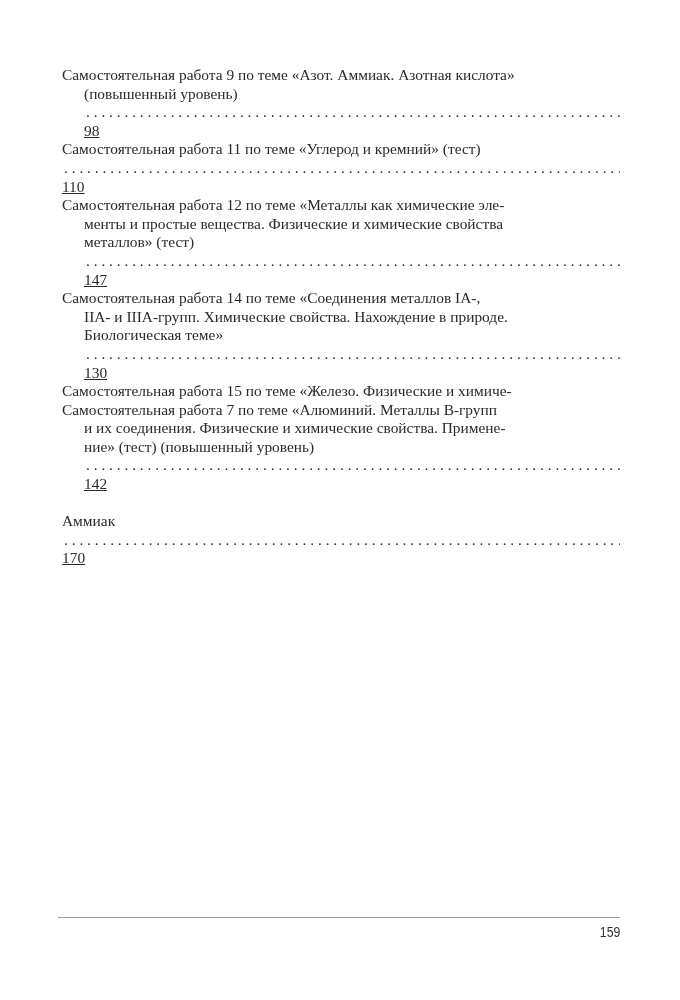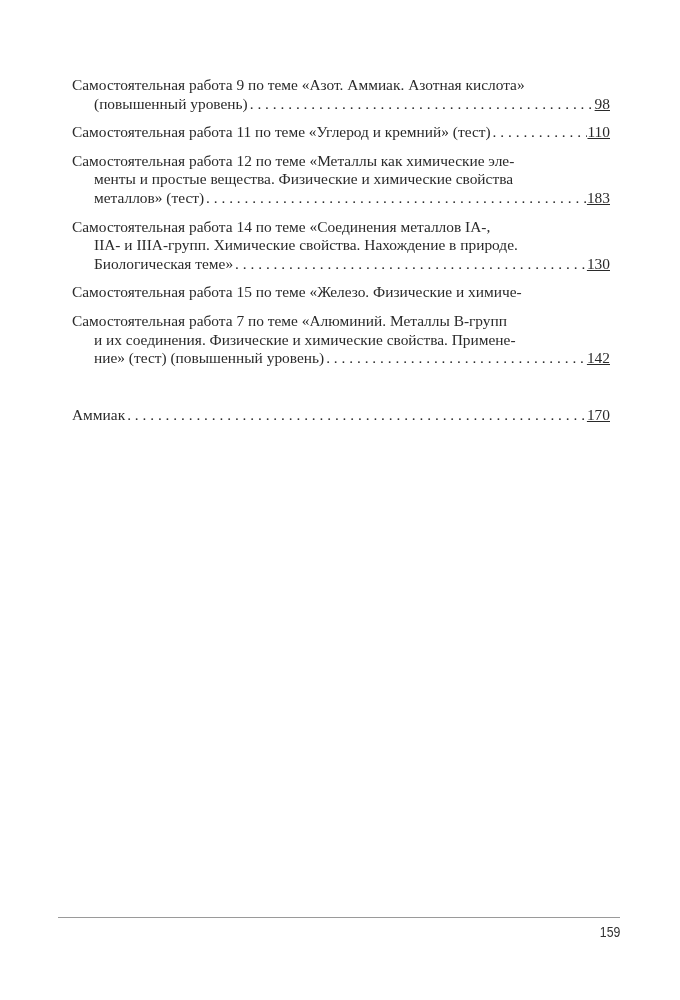--- a/index.html
+++ b/index.html
@@ -17,33 +17,34 @@
     .toc {
       position: absolute;
       left: 62px;
       top: 66px;
       width: 558px;
       font-family: "Liberation Serif", "DejaVu Serif", serif;
       font-size: 15.4px;
       line-height: 18.6px;
     }
     .entry {
-      margin: 10px;
+      margin: 0;
     }
     .line {
       display: block;
       white-space: nowrap;
       overflow: hidden;
     }
     .line.cont {
       padding-left: 22px;
     }
     .line.last {
       display: flex;
       align-items: flex-start;
+      flex-direction: column;
     }
     .line.last .txt {
       flex: 0 0 auto;
       white-space: nowrap;
     }
     .line.last .dots {
       flex: 1 1 auto;
       overflow: hidden;
       white-space: nowrap;
       letter-spacing: 2.6px;
@@ -102,21 +103,21 @@
       <span class="pg">110</span>
     </span>
   </div>
 
   <div class="entry">
     <span class="line">Самостоятельная работа 12 по теме «Металлы как химические эле-</span>
     <span class="line cont">менты и простые вещества. Физические и химические свойства</span>
     <span class="line cont last">
       <span class="txt">металлов» (тест)</span>
       <span class="dots"></span>
-      <span class="pg">183</span>
+      <span class="pg">147</span>
     </span>
   </div>
 
 
   <div class="entry">
     <span class="line">Самостоятельная работа 14 по теме «Соединения металлов IA-,</span>
     <span class="line cont">IIA- и IIIA-групп. Химические свойства. Нахождение в природе.</span>
     <span class="line cont last">
       <span class="txt">Биологическая теме»</span>
       <span class="dots"></span>

